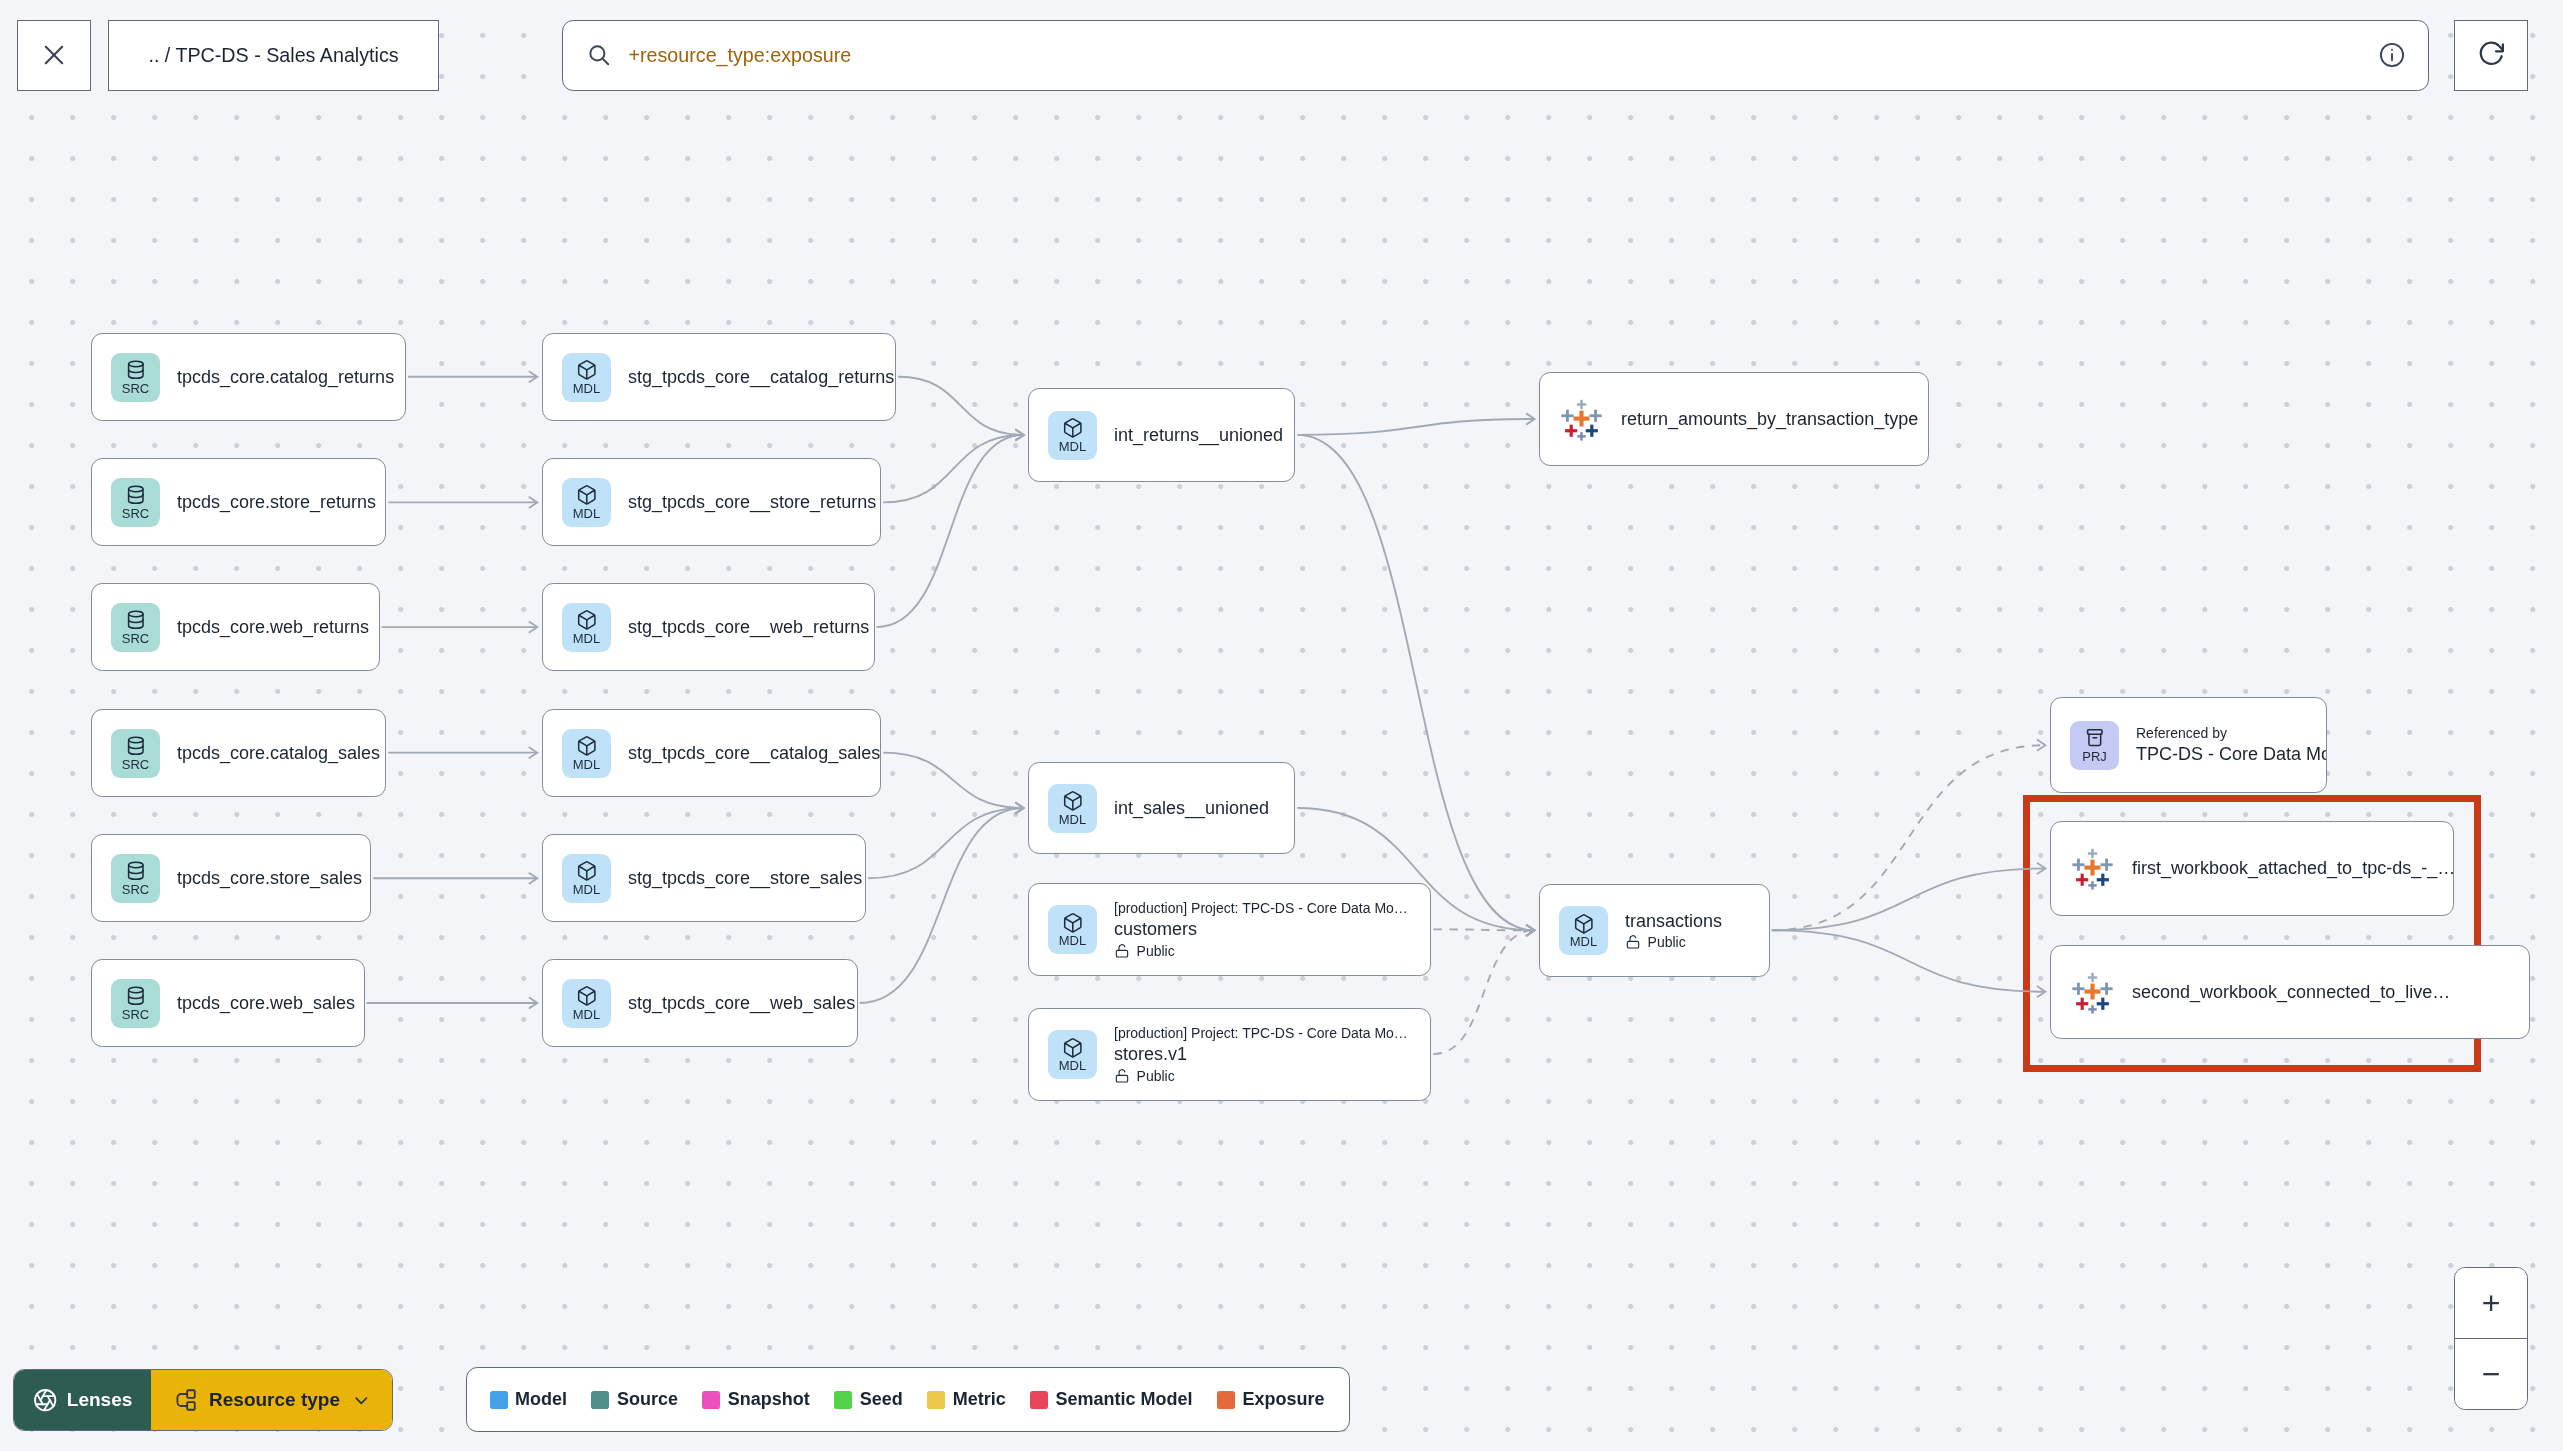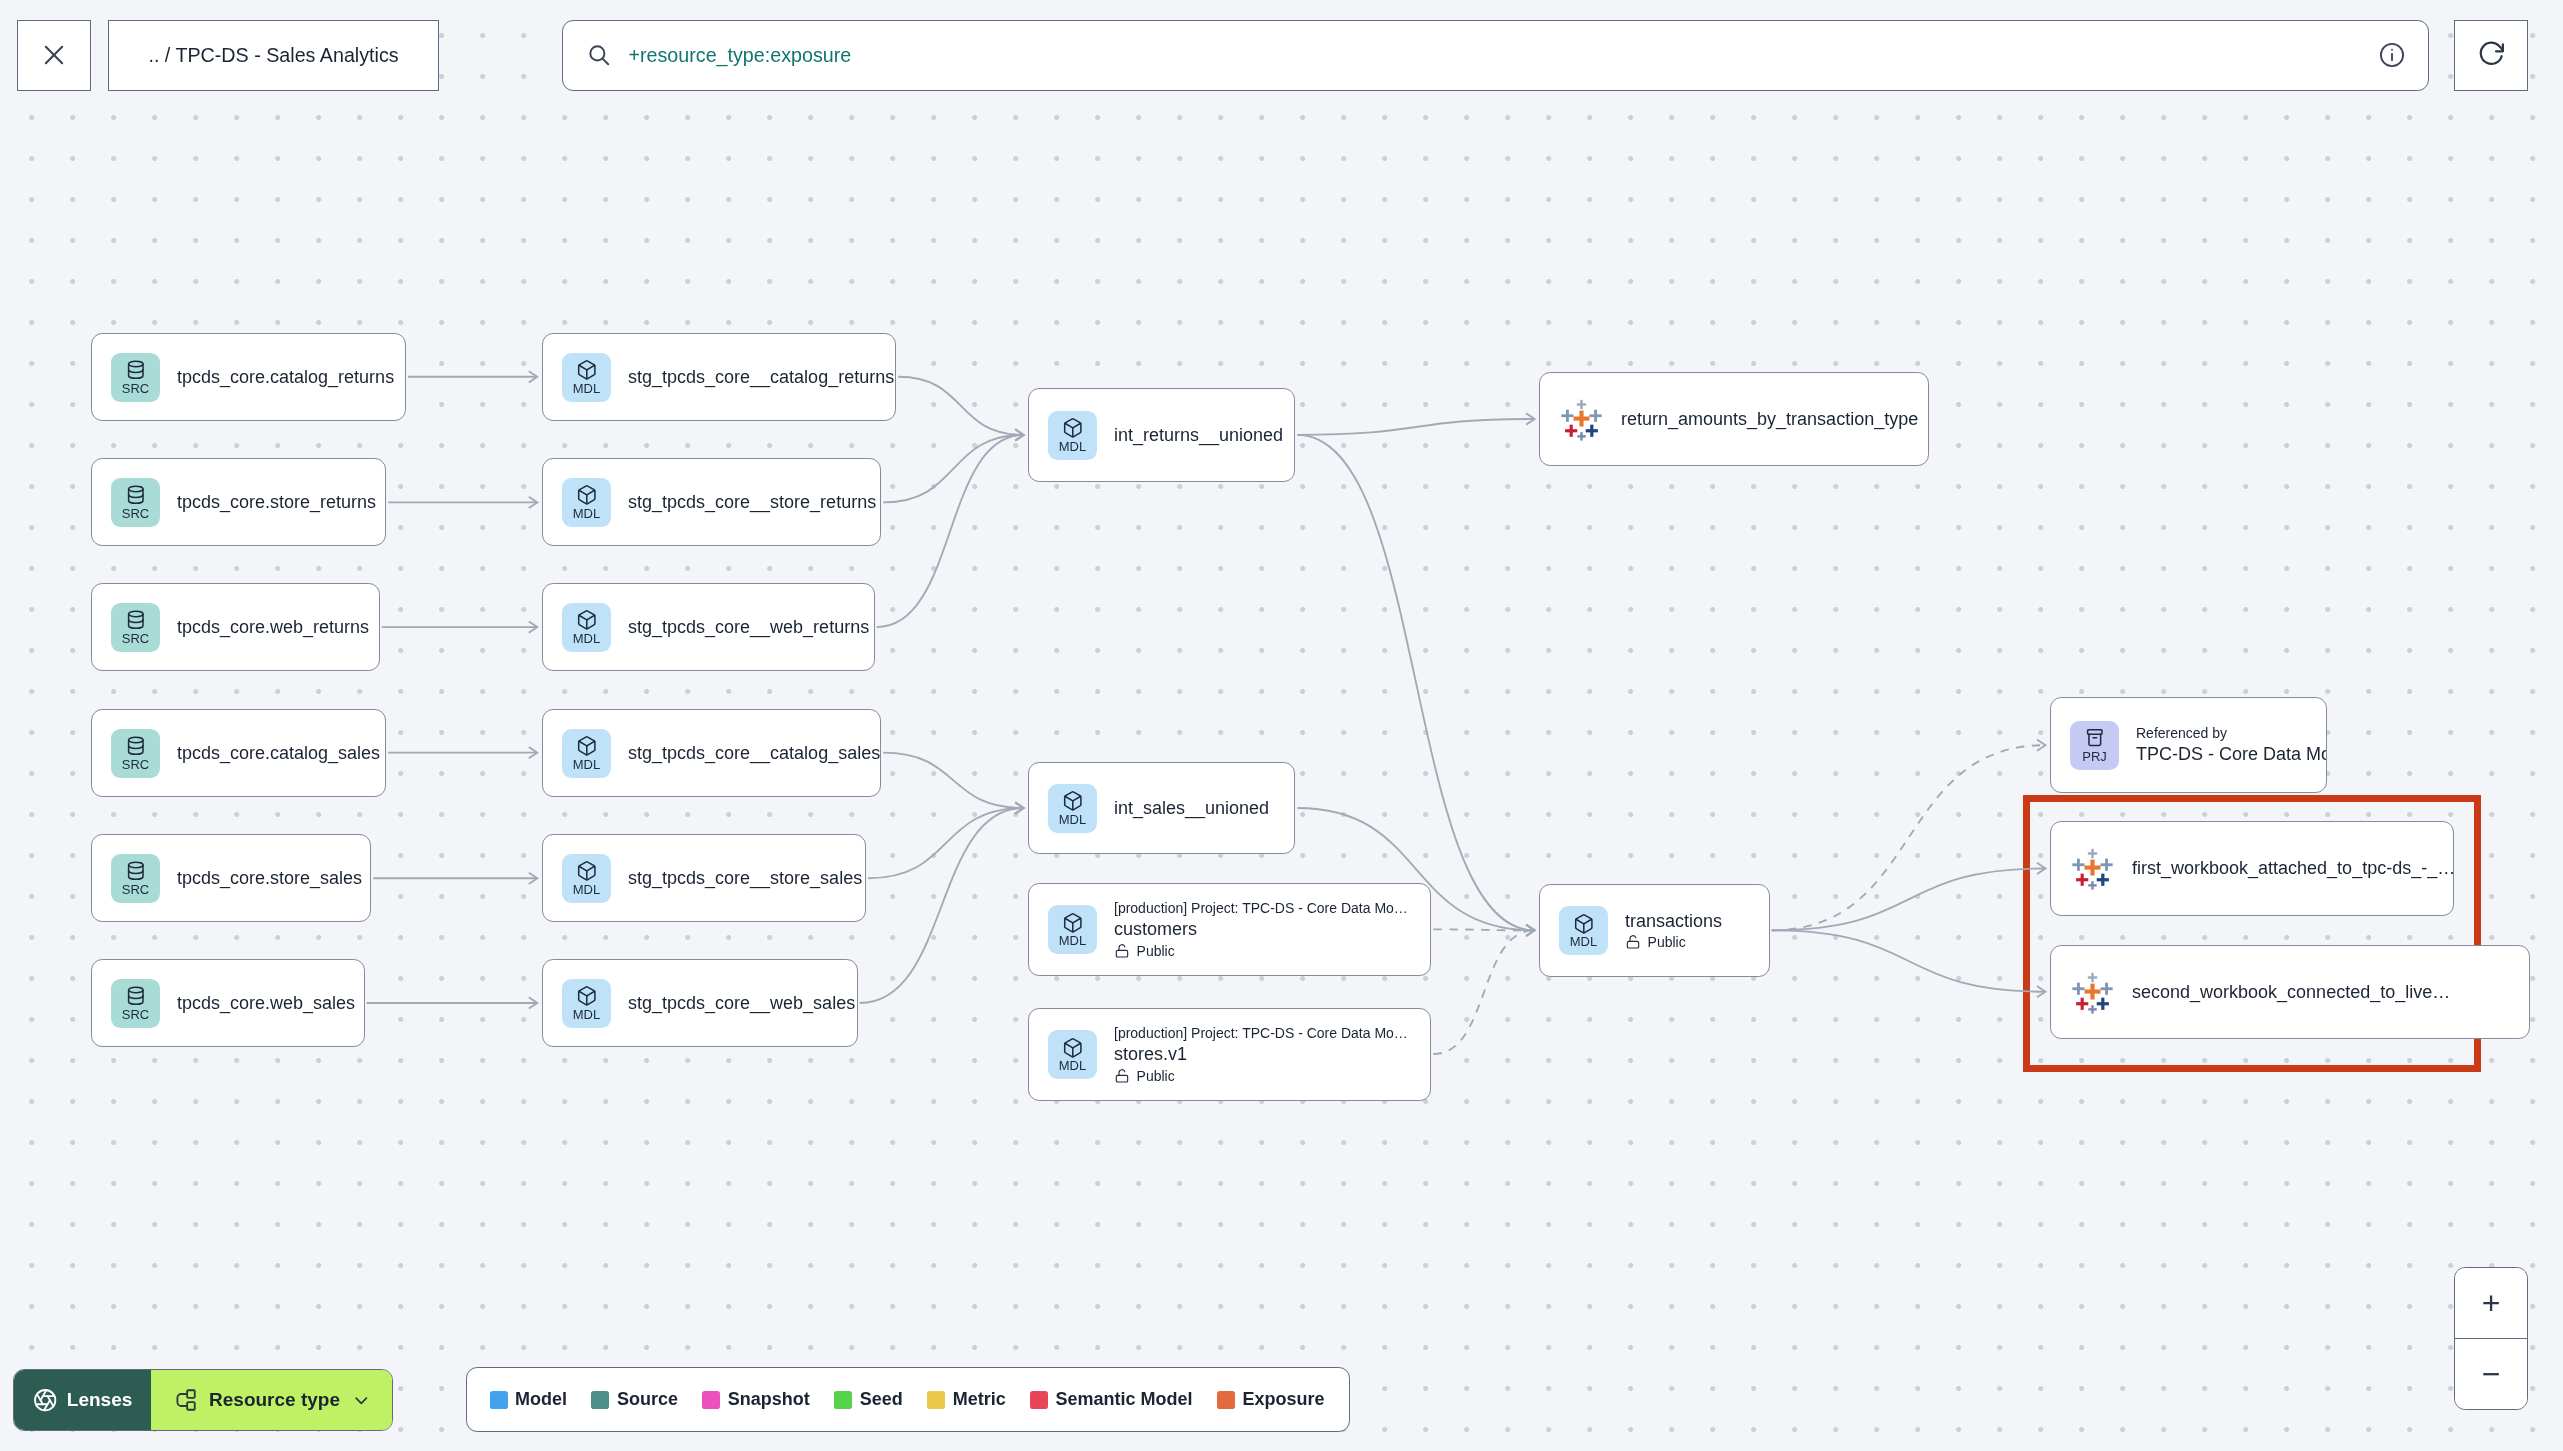--- a/index.html
+++ b/index.html
@@ -20,21 +20,21 @@
     display:flex;align-items:center;justify-content:center;box-sizing:border-box;cursor:pointer;
   }
   #close-btn{left:17px;top:19.7px;width:74px;height:71px;}
   #breadcrumb-btn{left:108px;top:19.7px;width:331px;height:71px;font-size:19.7px;}
   #search-wrap{
     position:absolute;left:562px;top:19.7px;width:1867px;height:71px;background:#fff;
     border:1.9px solid #5F6B7C;border-radius:11.2px;display:flex;align-items:center;
     box-sizing:border-box;padding:0 22.5px;gap:15px;
   }
   #search-input{
-    flex:1;border:none;outline:none;font-size:19.7px;color:#0f766e;
+    flex:1;border:none;outline:none;font-size:19.7px;color:#a16207;
     font-family:"Liberation Sans", sans-serif;background:transparent;
   }
   #refresh-btn{left:2454px;top:19.7px;width:74px;height:71px;}
   svg.ic{display:block;}
   
   #edges{position:absolute;left:0;top:0;z-index:2;}
   #highlight-rect{
     position:absolute;z-index:1;box-sizing:border-box;border:7.5px solid #CB3A16;background:transparent;
   }
   .node{
@@ -58,21 +58,21 @@
   
   #lens-bar{
     position:absolute;left:13px;top:1369px;height:62px;display:flex;z-index:5;
     border:1.9px solid #5F6B7C;border-radius:11.2px;overflow:hidden;background:#fff;box-sizing:border-box;justify-content:center;
   }
   #lenses-btn{
     background:#2D5C53;color:#fff;display:flex;align-items:center;gap:9.4px;
     padding:0 19px;font-size:19px;font-weight:600;cursor:pointer;
   }
   #resource-type-btn{
-    display:flex;align-items:center;gap:11.2px;padding:0 20.6px;font-size:19px;font-weight:600;cursor:pointer;background:#bef264;
+    display:flex;align-items:center;gap:11.2px;padding:0 20.6px;font-size:19px;font-weight:600;cursor:pointer;background:#eab308;
   }
   #legend{
     position:absolute;left:466px;top:1367px;width:884px;height:65px;z-index:5;
     background:#fff;border:1.9px solid #5F6B7C;border-radius:11.2px;box-sizing:border-box;
     display:flex;align-items:center;padding:0 22.5px;gap:24.4px;
   }
   .legend-item{display:flex;align-items:center;gap:7.5px;font-size:18px;font-weight:600;}
   .legend-swatch{width:18px;height:18px;border-radius:2.8px;flex:0 0 auto;}
   #zoom-ctl{
     position:absolute;left:2454px;top:1267px;width:74px;height:143px;z-index:5;

